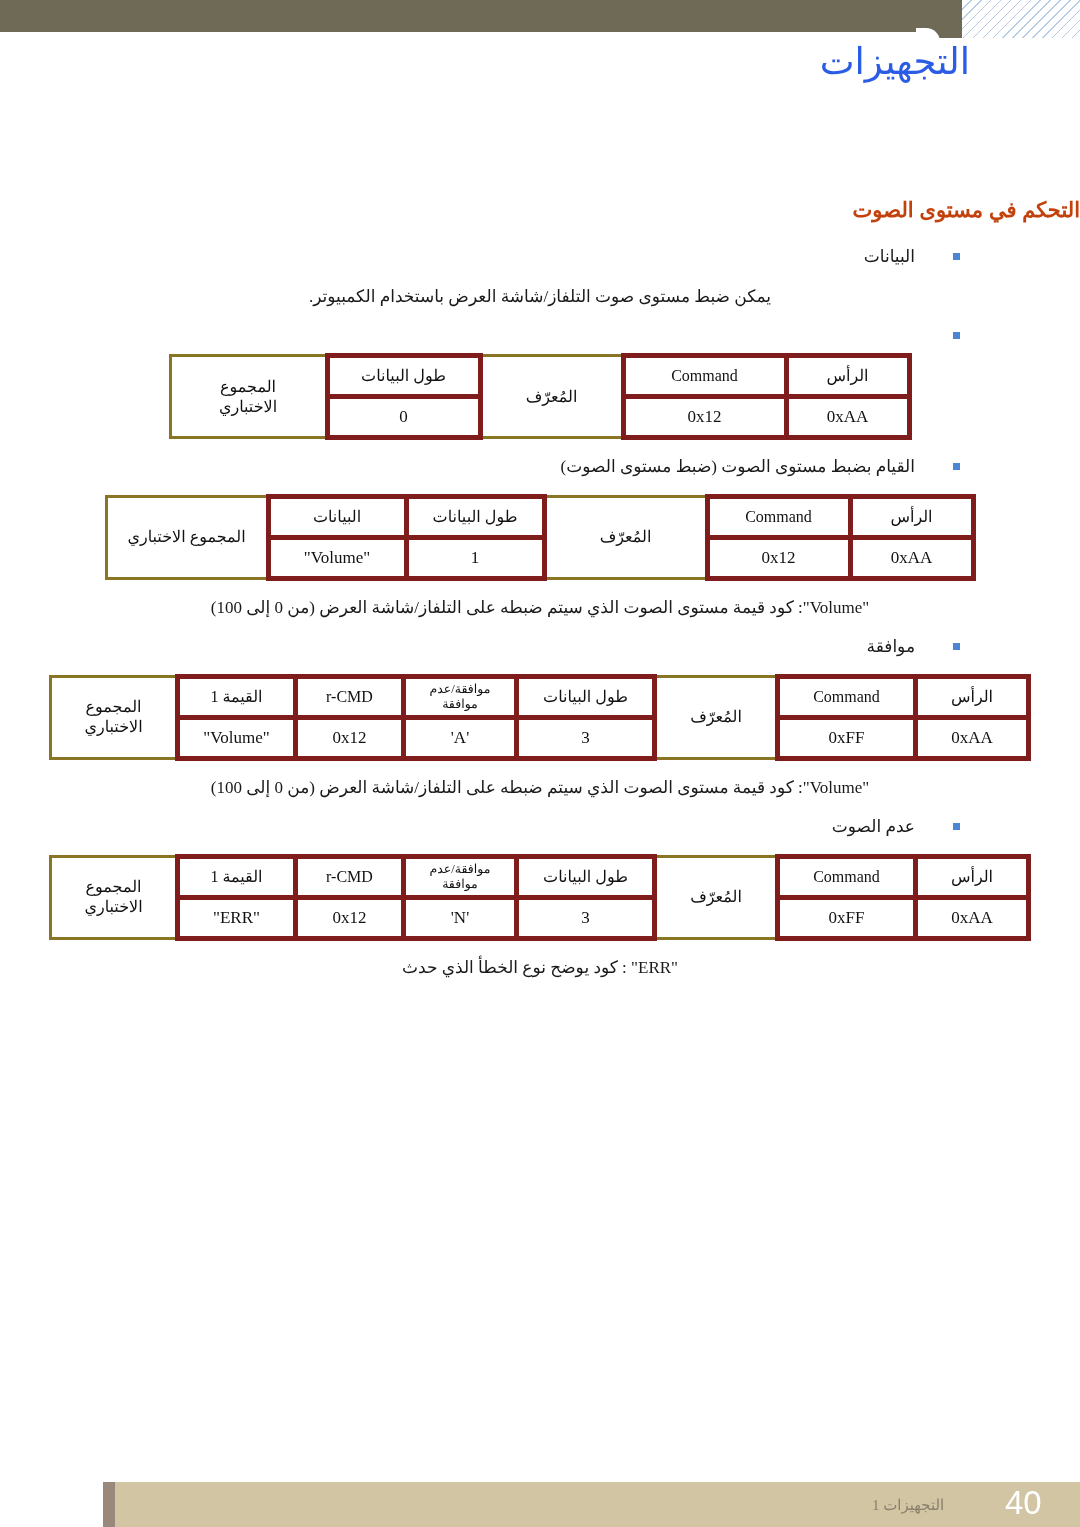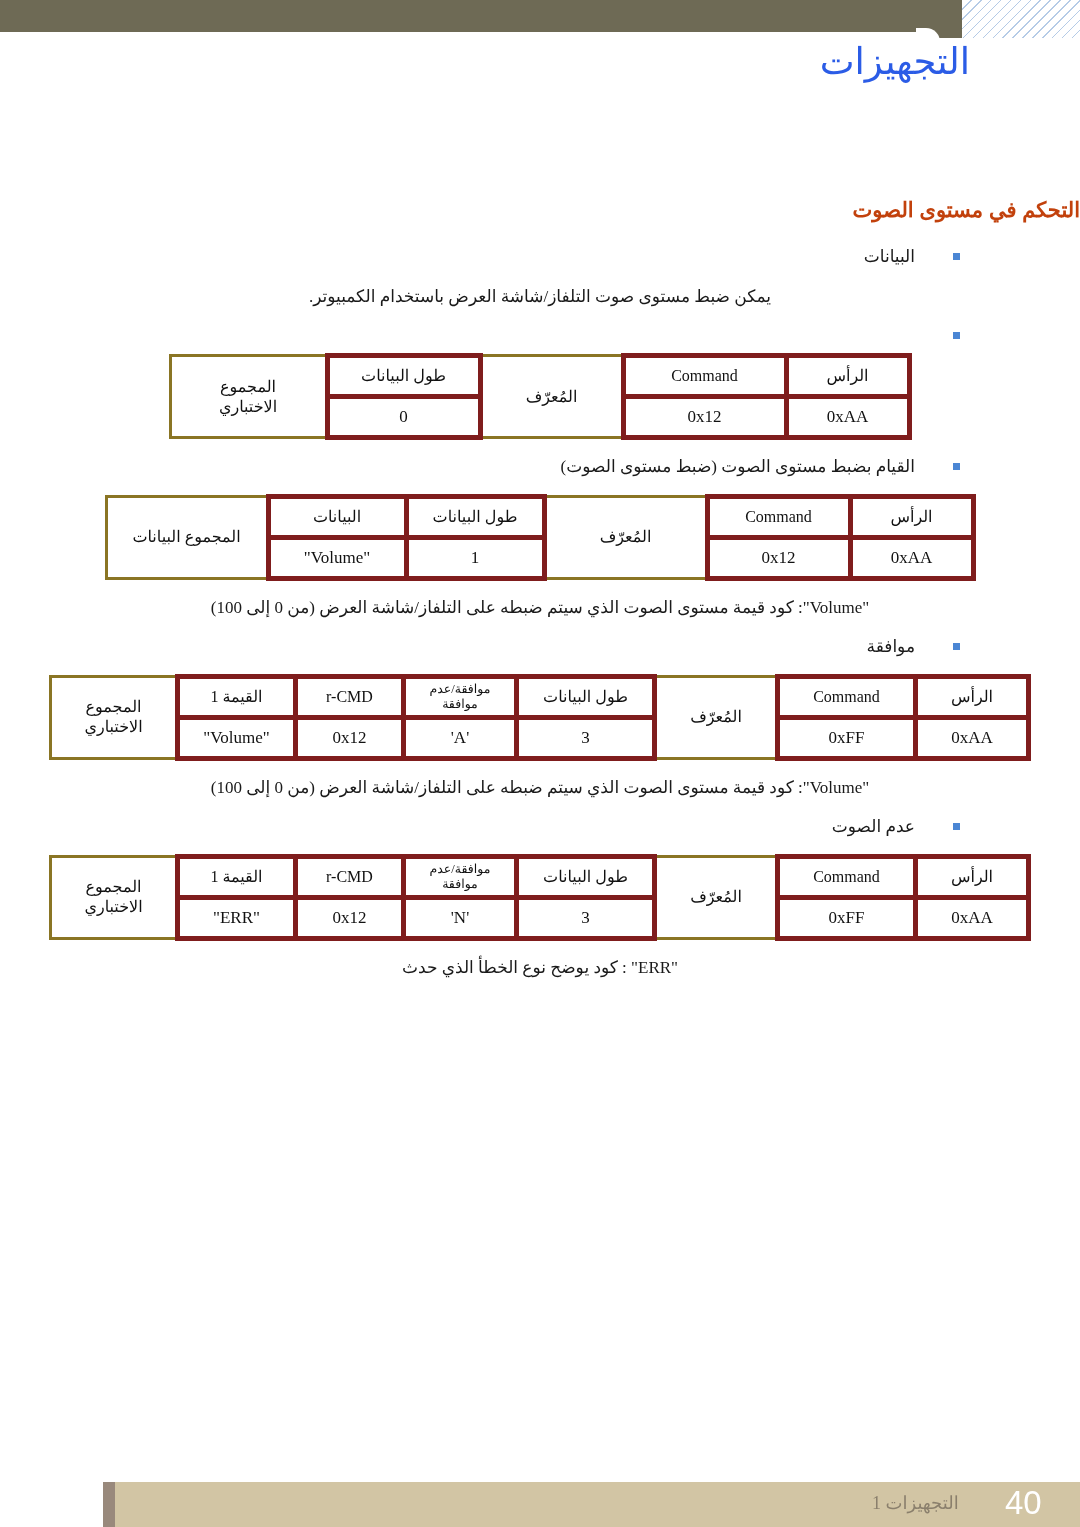--- a/index.html
+++ b/index.html
@@ -186,21 +186,21 @@
     bottom: 5px;
     color: #ffffff;
     font-size: 33px;
     font-family: "Liberation Sans", sans-serif;
   }
   .footer-label {
     position: absolute;
     left: 872px;
     bottom: 13px;
     color: #8a7f6c;
-    font-size: 18px;
+    font-size: 15px;
     direction: rtl;
     font-family: "Liberation Serif", "DejaVu Serif", serif;
     margin-top: 14px;
   }
 </style>
 </head>
 <body>
 
 <div class="header-band">
   <div class="header-stripes"></div>
@@ -255,21 +255,21 @@
 
   <div class="tbl-wrap">
     <table class="proto">
       <tbody>
           <tr>
         <td class="hd" style="width:110px">الرأس</td>
         <td class="hd latin" style="width:130px">Command</td>
         <td class="hd merged" style="width:150px" rowspan="2">المُعرّف</td>
         <td class="hd" style="width:125px">طول البيانات</td>
         <td class="hd" style="width:125px">البيانات</td>
-        <td class="hd merged" style="width:150px" rowspan="2">المجموع البيانات</td>
+        <td class="hd merged" style="width:150px" rowspan="2">المجموع الاختباري</td>
       </tr>
       <tr>
         <td class="val latin">0xAA</td>
         <td class="val latin">0x12</td>
         <td class="val latin">1</td>
         <td class="val latin">"Volume"</td>
       </tr>
     </tbody>
       </table>
   </div>

